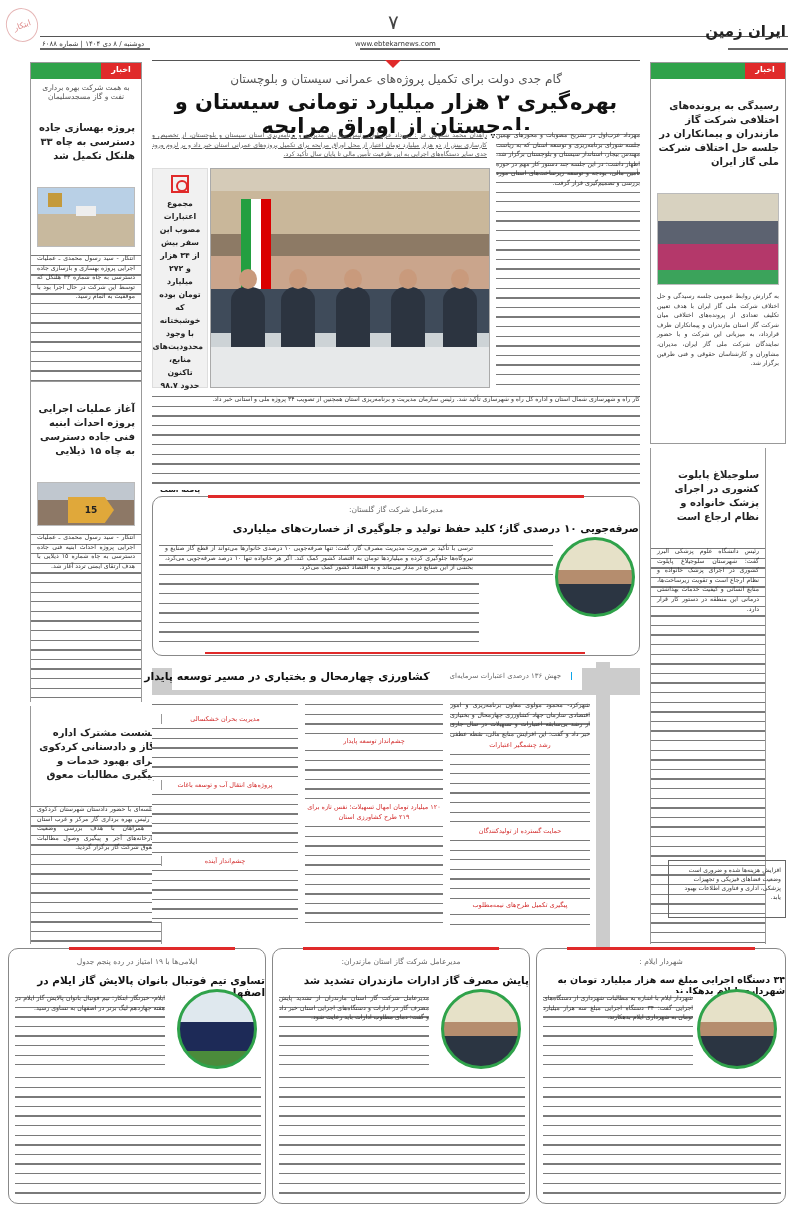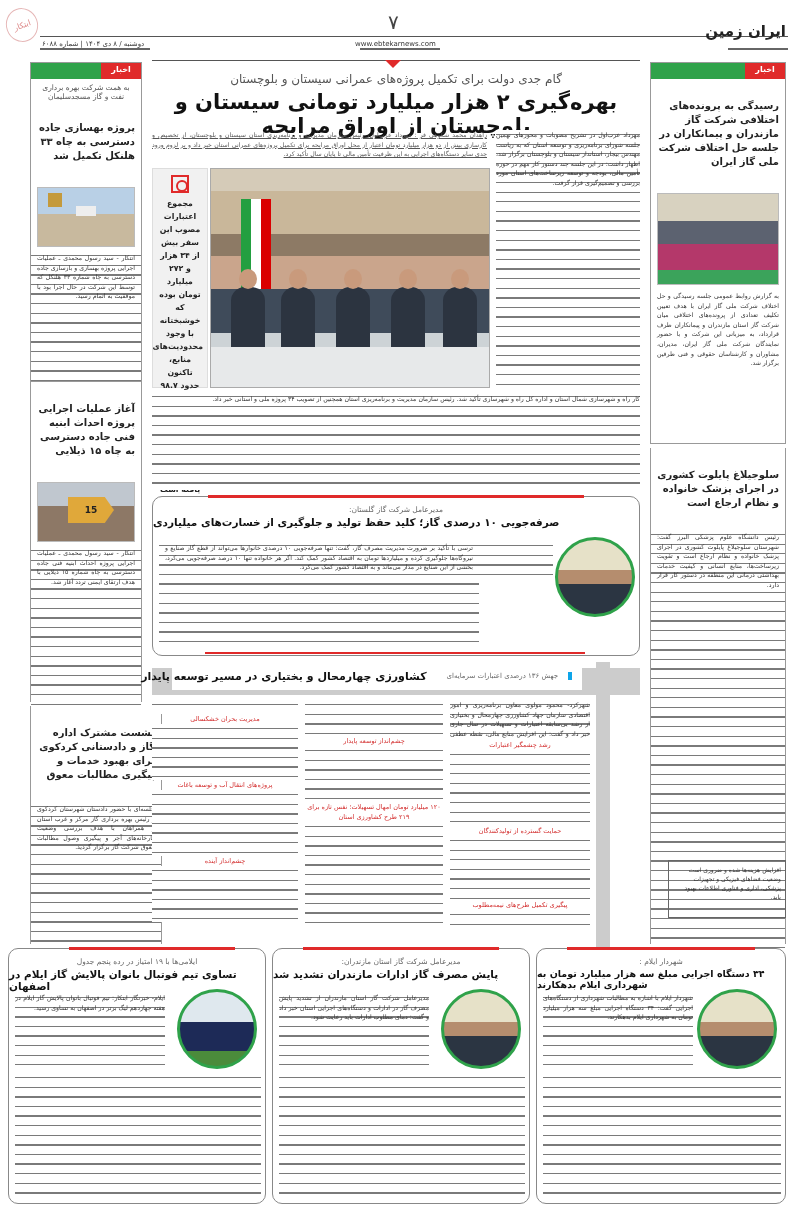--- a/index.html
+++ b/index.html
@@ -32,26 +32,26 @@
 .quote-icon:after{content:"";position:absolute;left:3px;top:3px;width:8px;height:8px;border-radius:50%;border:2px solid #e02a2a}
 .quote-text{font-size:7.8px;line-height:13px;font-weight:bold;color:#222}
 .main-photo{position:absolute;left:210px;top:168px;width:280px;height:220px;background:linear-gradient(#d5cbb8 0 10%,#c9b79a 10% 30%,#8d7a65 30% 40%,#caa58c 40% 55%,#3f4b5a 55% 75%,#cdd3d6 75%);overflow:hidden;border:1px solid #aaa}
 .flag{position:absolute;left:30px;top:30px;width:30px;height:90px;background:linear-gradient(90deg,#239f40 0 33%,#fff 33% 66%,#da0000 66%)}
 .person{position:absolute;bottom:30px;width:34px;height:70px;background:#2c3440;border-radius:14px 14px 0 0}
 .head{position:absolute;width:18px;height:20px;background:#c99a7c;border-radius:50%}
 .table{position:absolute;left:0;right:0;bottom:0;height:40px;background:#e7e9ea}
 .box{position:absolute;border:1px solid #888;border-radius:10px;background:#fff}
 .box .redbar{position:absolute;top:-1px;height:3px;background:#e02a2a}
 .box .bx-kick{text-align:center;font-size:7.5px;color:#666;margin-top:8px}
-.box .bx-head{text-align:left;font-size:10.5px;font-weight:bold;color:#111;margin-top:2px}
+.box .bx-head{text-align:right;font-size:10.5px;font-weight:bold;color:#111;margin-top:8px}
 .circle{position:absolute;border:3px solid #2fa24a;border-radius:50%;overflow:hidden;background:linear-gradient(#e6e1c8 0 40%,#b58d6e 40% 60%,#2b3542 60%)}
 .agr-bar{position:absolute;left:152px;top:668px;width:488px;height:27px;background:#ccc}
 .agr-inner{position:absolute;left:172px;top:662px;width:410px;height:28px;background:#fff;display:flex;align-items:center}
 .agr-title{font-size:11px;font-weight:bold;color:#111;padding:0 10px;white-space:nowrap}
-.agr-kick{font-size:7px;color:#666;padding:0 10px;border-right:4px solid #0ea5e9;margin-right:10px;white-space:nowrap}
+.agr-kick{font-size:7px;color:#666;padding:0 10px;border-right:1px solid #0ea5e9;margin-right:10px;white-space:nowrap}
 .agr-side{position:absolute;left:596px;top:662px;width:14px;height:290px;background:#ccc}
 .red-sub{color:#d32f2f;text-align:center;font-size:6.5px;line-height:10px}
 .col{position:absolute}
 .gas-box{position:absolute;left:668px;top:860px;width:118px;height:58px;border:1px solid #666;padding:4px;font-size:6px;line-height:9px;color:#333}
 .divider-red{position:absolute;height:2px;background:#e02a2a}
 </style>
 </head>
 <body>
 
 <div class="hdr-logo">ابتکار</div>
@@ -66,39 +66,39 @@
 
 <div class="side" style="left:650px;top:62px;width:136px;height:382px">
   <div class="side-tag">
     <div class="red">اخبار</div>
     <div class="green"></div>
   </div>
   <h3>رسیدگی به پرونده‌های اختلافی شرکت گاز مازندران و پیمانکاران در جلسه حل اختلاف شرکت ملی گاز ایران</h3>
   <div class="photo" style="height:92px;background:linear-gradient(#d8d2c0 0 30%,#5c6270 30% 55%,#b4386a 55% 85%,#3ba35b 85%)"></div>
   <div class="txt" style="height:196px">به گزارش روابط عمومی جلسه رسیدگی و حل اختلاف شرکت ملی گاز ایران با هدف تعیین تکلیف تعدادی از پرونده‌های اختلافی میان شرکت گاز استان مازندران و پیمانکاران طرف قرارداد، به میزبانی این شرکت و با حضور نمایندگان شرکت ملی گاز ایران، مدیران، مشاوران و کارشناسان حقوقی و فنی طرفین برگزار شد.</div>
 </div>
-<div class="side" style="left:650px;top:448px;width:136px;height:496px;border-top:none">
+<div class="side" style="left:650px;top:448px;width:116px;height:496px;border-top:none">
   <h3>سلوجیلاغ پایلوت کشوری در اجرای پزشک خانواده و نظام ارجاع است</h3>
   <div class="txt lined" style="height:430px">رئیس دانشگاه علوم پزشکی البرز گفت: شهرستان سلوجیلاغ پایلوت کشوری در اجرای پزشک خانواده و نظام ارجاع است و تقویت زیرساخت‌ها، منابع انسانی و کیفیت خدمات بهداشتی درمانی این منطقه در دستور کار قرار دارد.</div>
 </div>
 
 <div class="side" style="left:30px;top:62px;width:112px;height:640px">
   <div class="side-tag">
     <div class="red">اخبار</div>
     <div class="green"></div>
   </div>
   <div class="kicker">به همت شرکت بهره برداری نفت و گاز مسجدسلیمان</div>
   <h3>پروژه بهسازی جاده دسترسی به چاه ۳۳ هلنکل تکمیل شد</h3>
   <div class="photo" style="height:60px;background:linear-gradient(#b9d0e6 0 45%,#c8b99e 45%)">
     <div class="abs" style="left:10px;top:5px;width:14px;height:14px;background:#c49a3c"></div>
     <div class="abs" style="left:38px;top:18px;width:20px;height:10px;background:#eee"></div>
   </div>
   <div class="txt lined" style="height:130px">انتکار - سید رسول محمدی ـ عملیات اجرایی پروژه بهسازی و بازسازی جاده دسترسی به چاه شماره ۳۳ هلنکل که توسط این شرکت در حال اجرا بود با موفقیت به اتمام رسید.</div>
   <h3 style="border-top:1px solid #999">آغاز عملیات اجرایی پروژه احداث ابنیه فنی جاده دسترسی به چاه ۱۵ ذیلایی</h3>
-  <div class="photo" style="height:60px;background:linear-gradient(#c0c7cf 0 40%,#8d7866 40%)">
+  <div class="photo" style="height:44px;background:linear-gradient(#c0c7cf 0 40%,#8d7866 40%)">
     <div class="abs" style="left:30px;top:14px;width:46px;height:26px;background:#e0a83a;clip-path:polygon(0 0,80% 0,100% 50%,80% 100%,0 100%);font-size:9px;font-weight:bold;color:#222;display:flex;align-items:center;justify-content:center">15</div>
   </div>
   <div class="txt lined" style="height:240px">انتکار - سید رسول محمدی ـ عملیات اجرایی پروژه احداث ابنیه فنی جاده دسترسی به چاه شماره ۱۵ ذیلایی با هدف ارتقای ایمنی تردد آغاز شد.</div>
 </div>
 <div class="side" style="left:30px;top:706px;width:132px;height:238px;border-top:none">
   <h3>نشست مشترک اداره گاز و دادستانی کردکوی برای بهبود خدمات و پیگیری مطالبات معوق</h3>
   <div class="txt lined" style="height:178px">جلسه‌ای با حضور دادستان شهرستان کردکوی و رئیس بهره برداری گاز مرکز و غرب استان و همراهان با هدف بررسی وضعیت کارخانه‌های آجر و پیگیری وصول مطالبات معوق شرکت گاز برگزار گردید.</div>
 </div>
 
 <div class="main-top-rule"></div>

